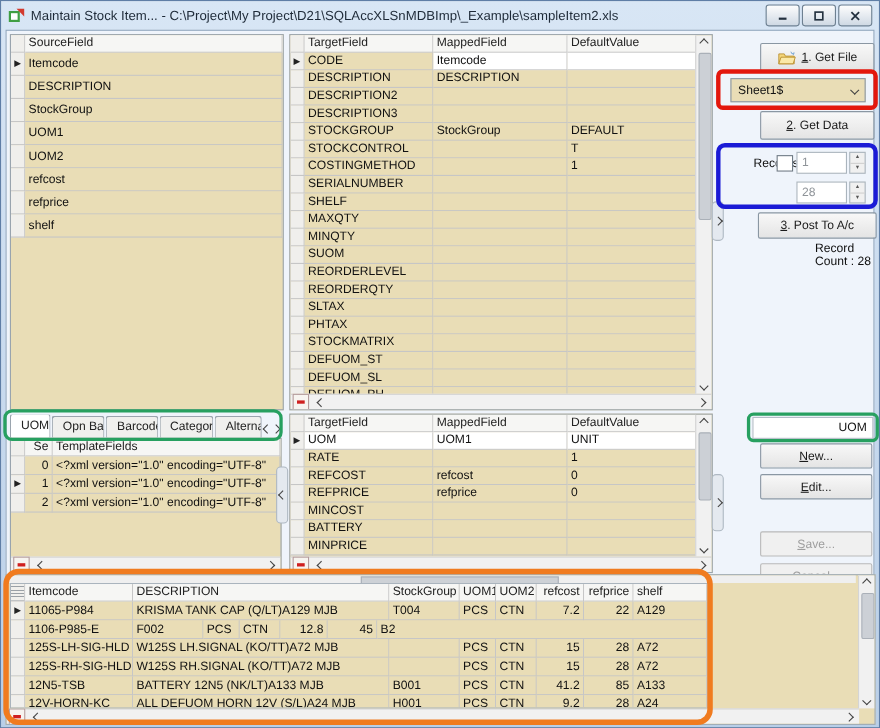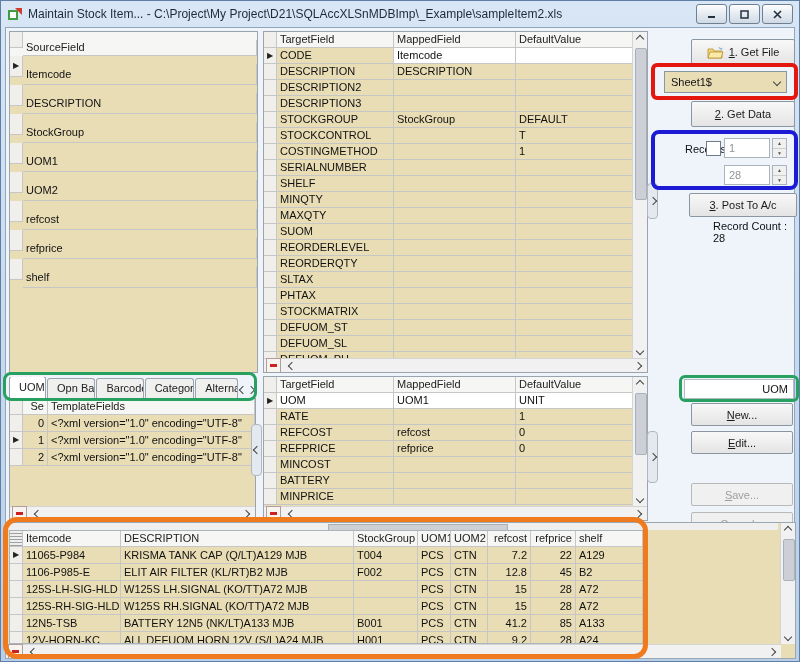--- a/index.html
+++ b/index.html
@@ -17,21 +17,21 @@
   .gmain{position:absolute;left:0;top:0;right:0;bottom:0;overflow:hidden;}
   .gmain.vs{right:14px;} .gmain.hs{bottom:14px;}
   .ghead{display:flex;background:#f6f6f4;}
   .ghead .c{background:#f6f6f4;color:#222;}
   .c{border-right:1px solid #c6c6c6;border-bottom:1px solid #c6c6c6;padding:0 3px;white-space:nowrap;overflow:hidden;box-sizing:border-box;flex-shrink:0;}
   .grow{display:flex;}
   .grow .c{background:#e9ddb6;}
   .ic{width:13px;padding:0;text-align:center;font-size:8px;color:#222;background:#f0efec !important;}
   .rh16 .c{height:16px;line-height:15px;} .rh17 .c{height:17px;line-height:16px;} .rh21 .c{height:21px;line-height:20px;}
   
-  .gsrc .cv{flex:1;margin-top:8px;}
+  .gsrc .cv{flex:1;}
   .g3 .ct{width:117px;} .g3 .cm{width:122px;} .g3 .cd{flex:1;}
   .gtpl .cse{width:25px;text-align:right;} .gtpl .ctf{flex:1;}
   .gbot .ck{width:98px;} .gbot .cds{width:233px;} .gbot .cg{width:64px;} .gbot .cu1{width:33px;} .gbot .cu2{width:37px;}
   .gbot .crc{width:43px;text-align:right;} .gbot .crp{width:45px;text-align:right;} .gbot .csh{flex:1;}
   .tgt-top .gbody>div:first-of-type .cm,.tgt-top .gbody>div:first-of-type .cd{background:#fff;}
   .guom .gbody>div:first-of-type .ct,.guom .gbody>div:first-of-type .cm,.guom .gbody>div:first-of-type .cd{background:#fff;}
   
   .vscroll{position:absolute;right:0;top:0;bottom:14px;width:14px;background:#f1f1f1;border-left:1px solid #d4d4d4;}
   .hscroll{position:absolute;left:0;right:0;bottom:0;height:14px;background:#f1f1f1;border-top:1px solid #d4d4d4;display:flex;align-items:center;gap:4px;padding:0 2px;box-sizing:border-box;}
   .vthumb{position:absolute;left:2px;width:10px;background:#ccd0d6;border:1px solid #aab0b8;border-radius:2px;}
@@ -216,28 +216,28 @@
 
           <div class="grow rh16">
             <div class="c ic"></div>
             <div class="c ct">SHELF</div>
             <div class="c cm"></div>
             <div class="c cd"></div>
           </div>
 
           <div class="grow rh16">
             <div class="c ic"></div>
+            <div class="c ct">MAXQTY</div>
+            <div class="c cm"></div>
+            <div class="c cd"></div>
+          </div>
+
+          <div class="grow rh16">
+            <div class="c ic"></div>
             <div class="c ct">MINQTY</div>
-            <div class="c cm"></div>
-            <div class="c cd"></div>
-          </div>
-
-          <div class="grow rh16">
-            <div class="c ic"></div>
-            <div class="c ct">MAXQTY</div>
             <div class="c cm"></div>
             <div class="c cd"></div>
           </div>
 
           <div class="grow rh16">
             <div class="c ic"></div>
             <div class="c ct">SUOM</div>
             <div class="c cm"></div>
             <div class="c cd"></div>
           </div>
@@ -359,21 +359,21 @@
       <span>28</span>
     </div>
   <div class="spin" style="left:771px;top:164px;height:20px;">
     <div>▲</div>
     <div>▼</div>
   </div>
 
   <div class="btn" style="left:688px;top:192px;width:106px;height:22px;">
     <span><span class="u">3</span><span>. Post To A/c</span></span>
   </div>
-  <div class="lbl" style="left:688px;top:219px;">Record Count : 28</div>
+  <div class="lbl" style="left:716px;top:219px;">Record Count : 28</div>
 
   <div class="tabs" style="left:8px;top:376px;width:246px;height:21px;overflow:hidden;">
     <div class="tab active">UOM</div>
     <div class="tab">Opn Bal.</div>
     <div class="tab">Barcode</div>
     <div class="tab">Category</div>
     <div class="tab" style="max-width:44px;">Alterna</div>
     <div class="tabarr">
         <i class="chev l"></i>
       </div>
@@ -581,21 +581,20 @@
             <div class="c cu1">PCS</div>
             <div class="c cu2">CTN</div>
             <div class="c crc">7.2</div>
             <div class="c crp">22</div>
             <div class="c csh">A129</div>
           </div>
 
           <div class="grow rh17">
             <div class="c ic"></div>
             <div class="c ck">1106-P985-E</div>
-            <div class="c cds">ELIT AIR FILTER (KL/RT)B2 MJB</div>
             <div class="c cg">F002</div>
             <div class="c cu1">PCS</div>
             <div class="c cu2">CTN</div>
             <div class="c crc">12.8</div>
             <div class="c crp">45</div>
             <div class="c csh">B2</div>
           </div>
 
           <div class="grow rh17">
             <div class="c ic"></div>

